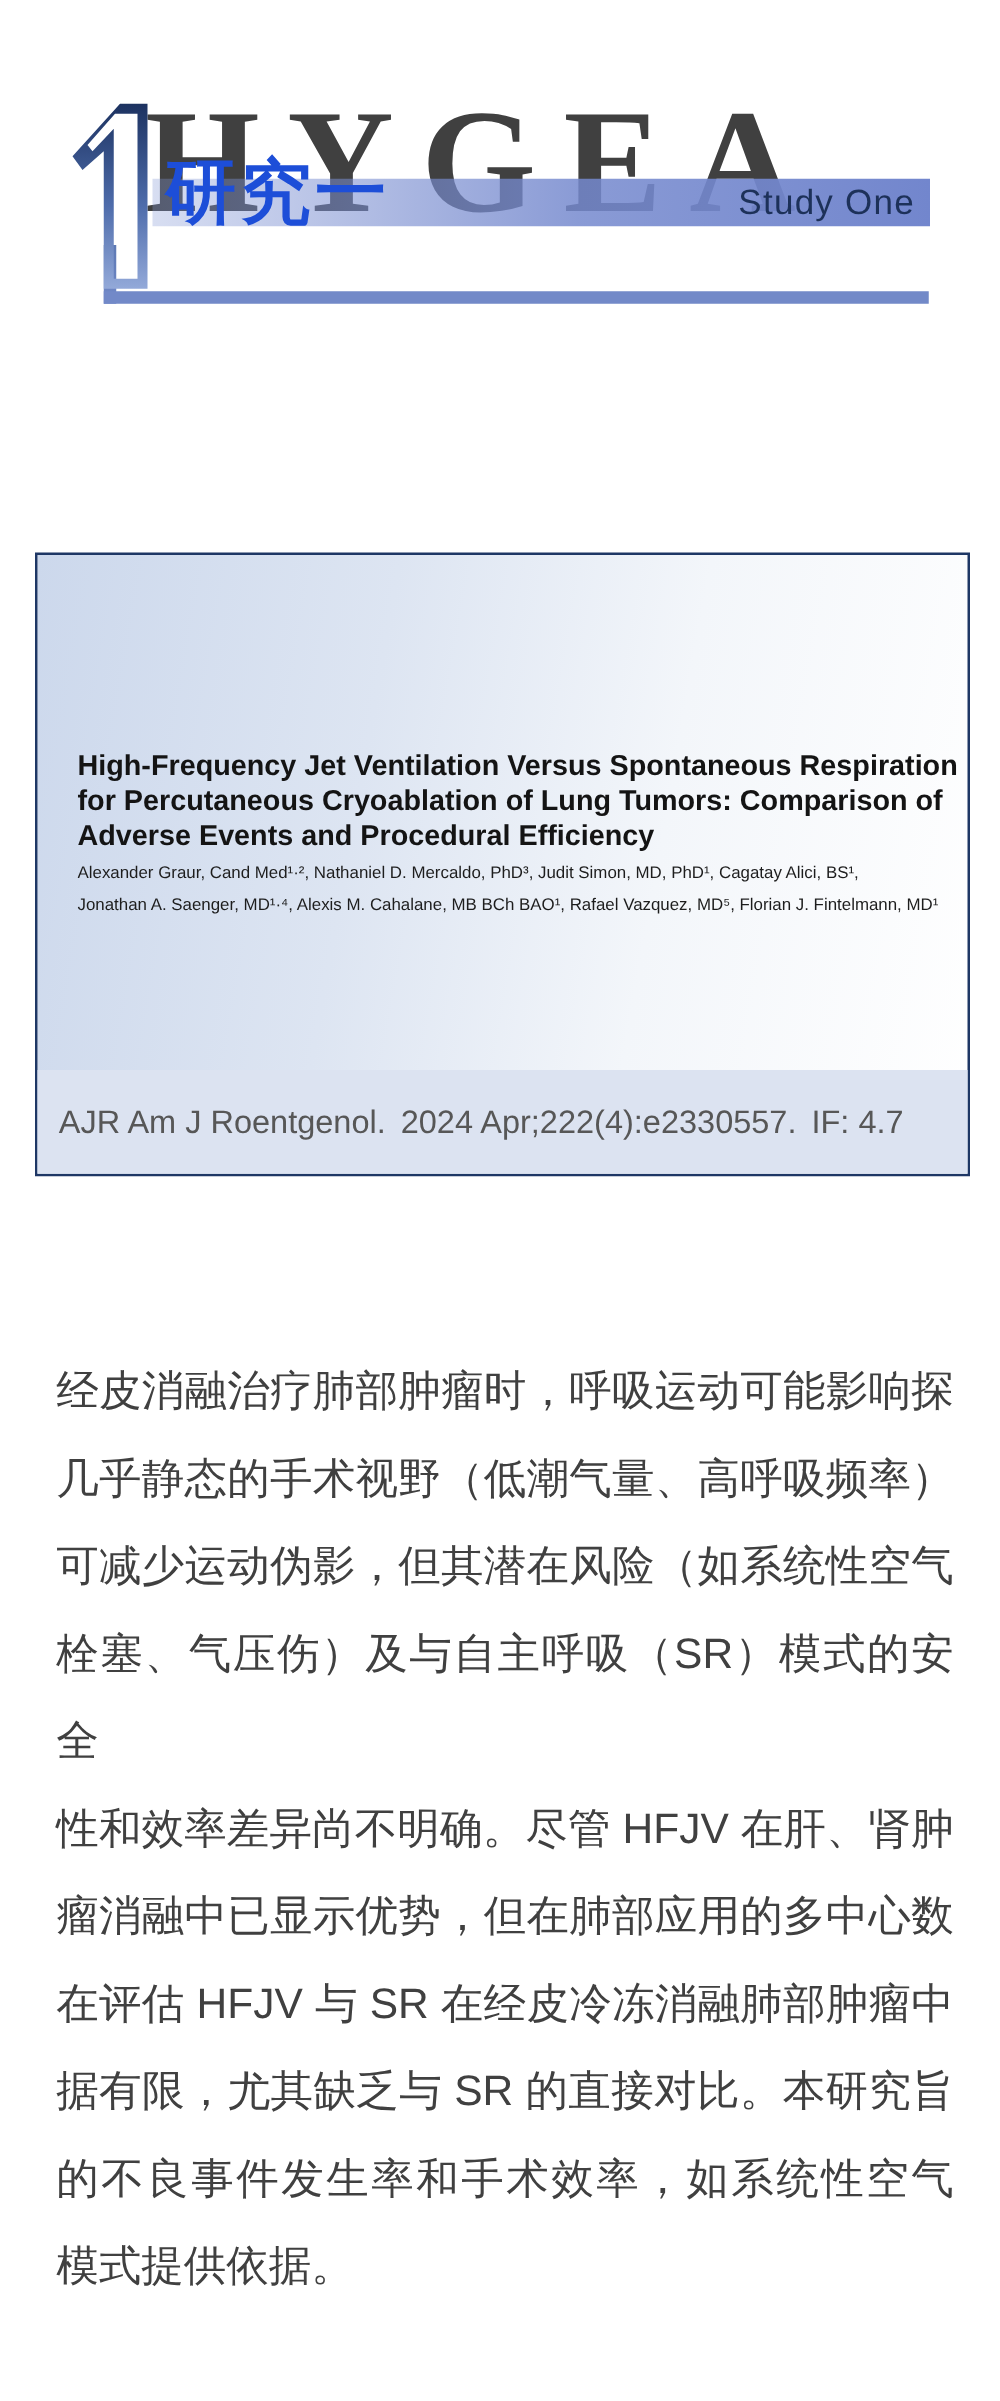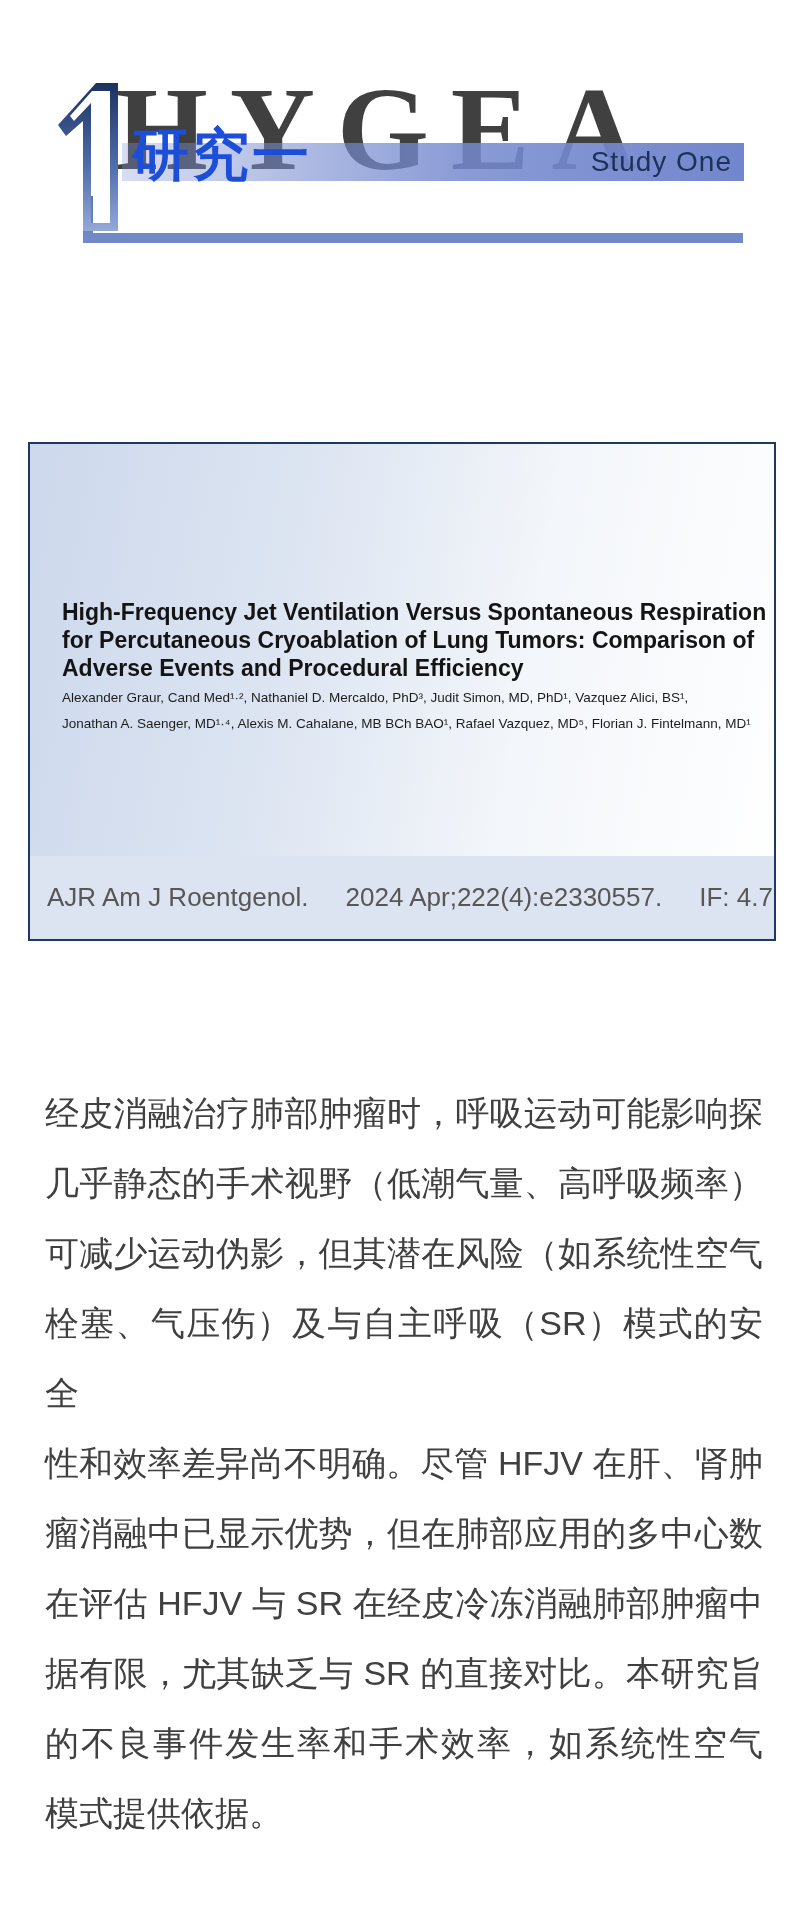--- a/index.html
+++ b/index.html
@@ -49,21 +49,21 @@
   .card-title {
     position:absolute; left:32px; top:154px; width:705px;
     font-size:23px; font-weight:bold; color:#141414; line-height:28px;
   }
   .card-authors {
     position:absolute; left:32px; top:241px; width:710px;
     font-size:13.5px; color:#1d1d1d; line-height:26px; white-space:nowrap; overflow:hidden;
   }
   .card-citation {
     position:absolute; left:0; right:0; bottom:0; height:83px;
-    background:#dce3f1; display:flex; align-items:center; gap:37px;
+    background:#dce3f1; display:flex; align-items:center; gap:12px;
     padding-left:17px; font-size:26px; color:#575757; white-space:nowrap;
   }
 
   
   .summary {
     position:absolute; left:45px; top:1078px; width:718px;
     font-size:34px; line-height:70px; color:#404040; font-weight:300;
   }
   .summary .line { text-align:justify; text-align-last:justify; }
   .summary .line.last { text-align-last:left; }
@@ -98,21 +98,21 @@
   <div class="stem-ext"></div>
   <div class="hline"></div>
 
   <div class="card">
     <div class="card-title">
       <div>High-Frequency Jet Ventilation Versus Spontaneous Respiration</div>
       <div>for Percutaneous Cryoablation of Lung Tumors: Comparison of</div>
       <div>Adverse Events and Procedural Efficiency</div>
     </div>
     <div class="card-authors">
-      <div>Alexander Graur, Cand Med¹·², Nathaniel D. Mercaldo, PhD³, Judit Simon, MD, PhD¹, Vazquez Alici, BS¹,</div>
+      <div>Alexander Graur, Cand Med¹·², Nathaniel D. Mercaldo, PhD³, Judit Simon, MD, PhD¹, Cagatay Alici, BS¹,</div>
       <div>Jonathan A. Saenger, MD¹·⁴, Alexis M. Cahalane, MB BCh BAO¹, Rafael Vazquez, MD⁵, Florian J. Fintelmann, MD¹</div>
     </div>
     <div class="card-citation">
       <span>AJR Am J Roentgenol.</span>
       <span>2024 Apr;222(4):e2330557.</span>
       <span>IF: 4.7</span>
     </div>
   </div>
 
   <div class="summary">

